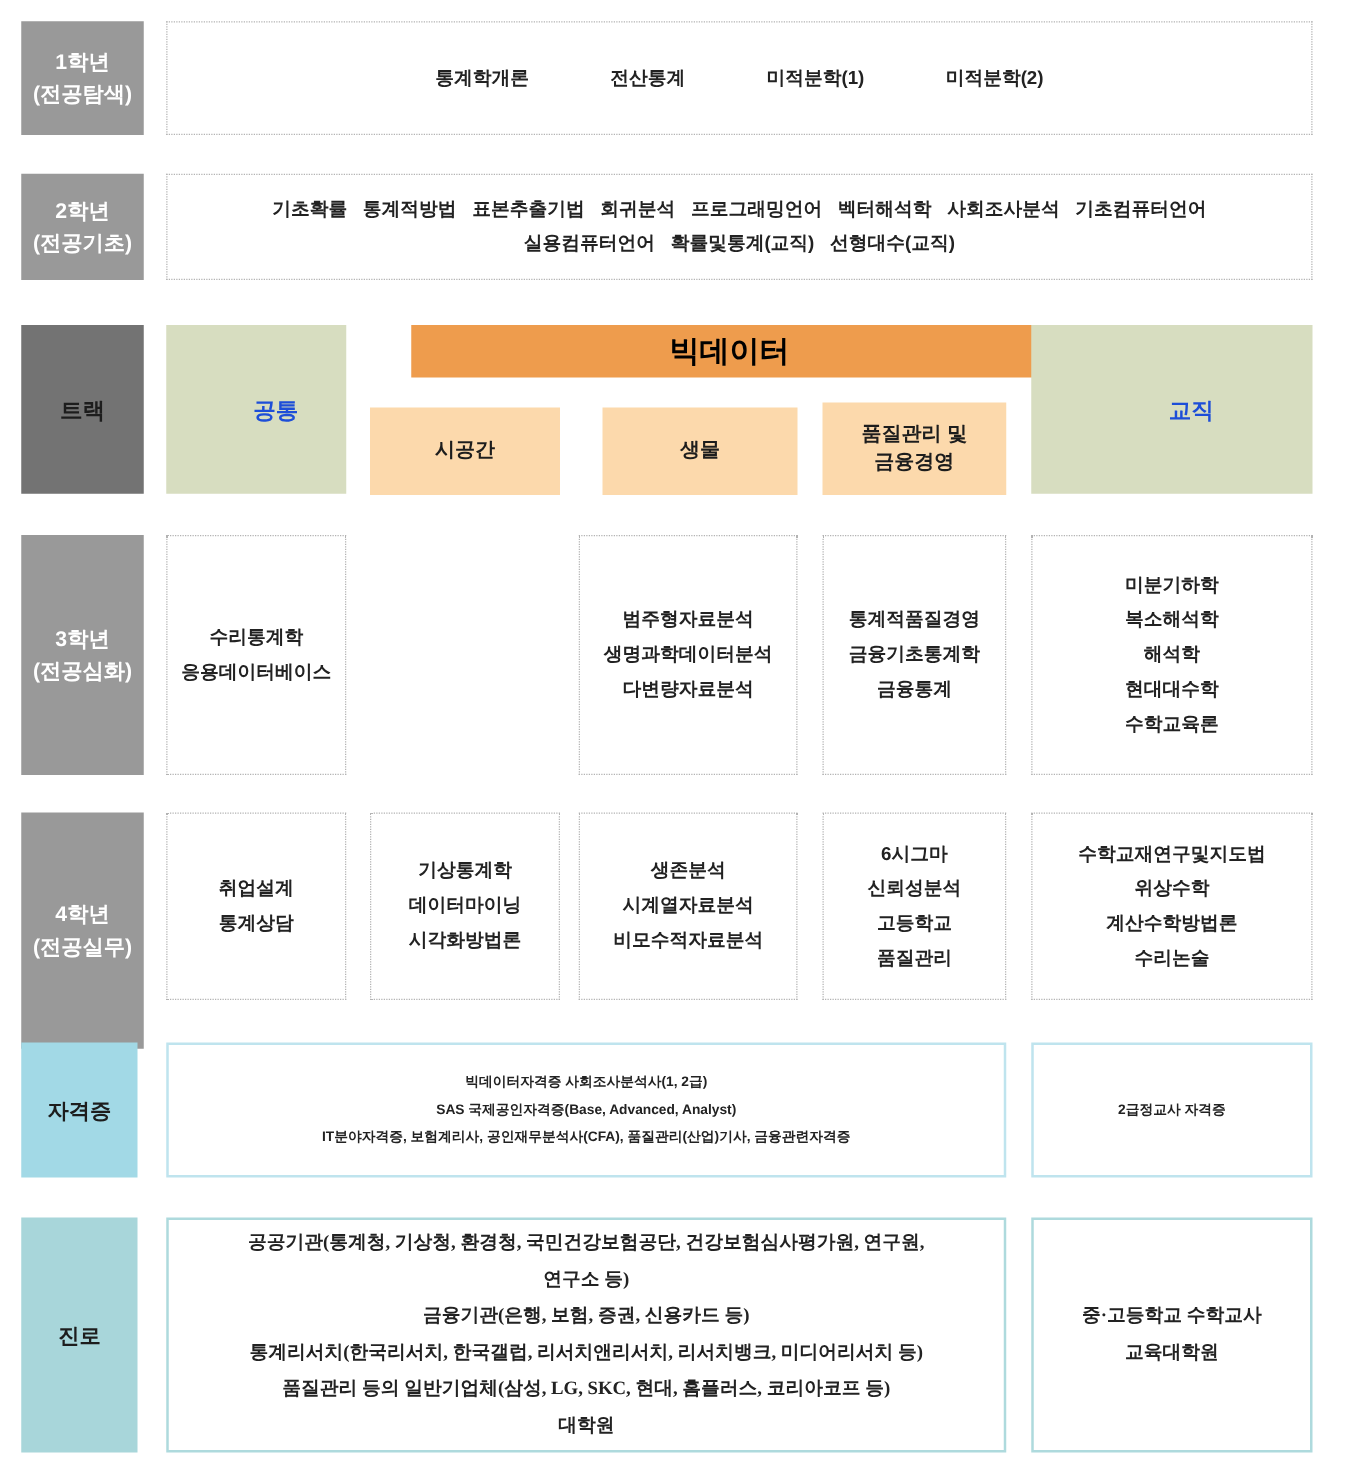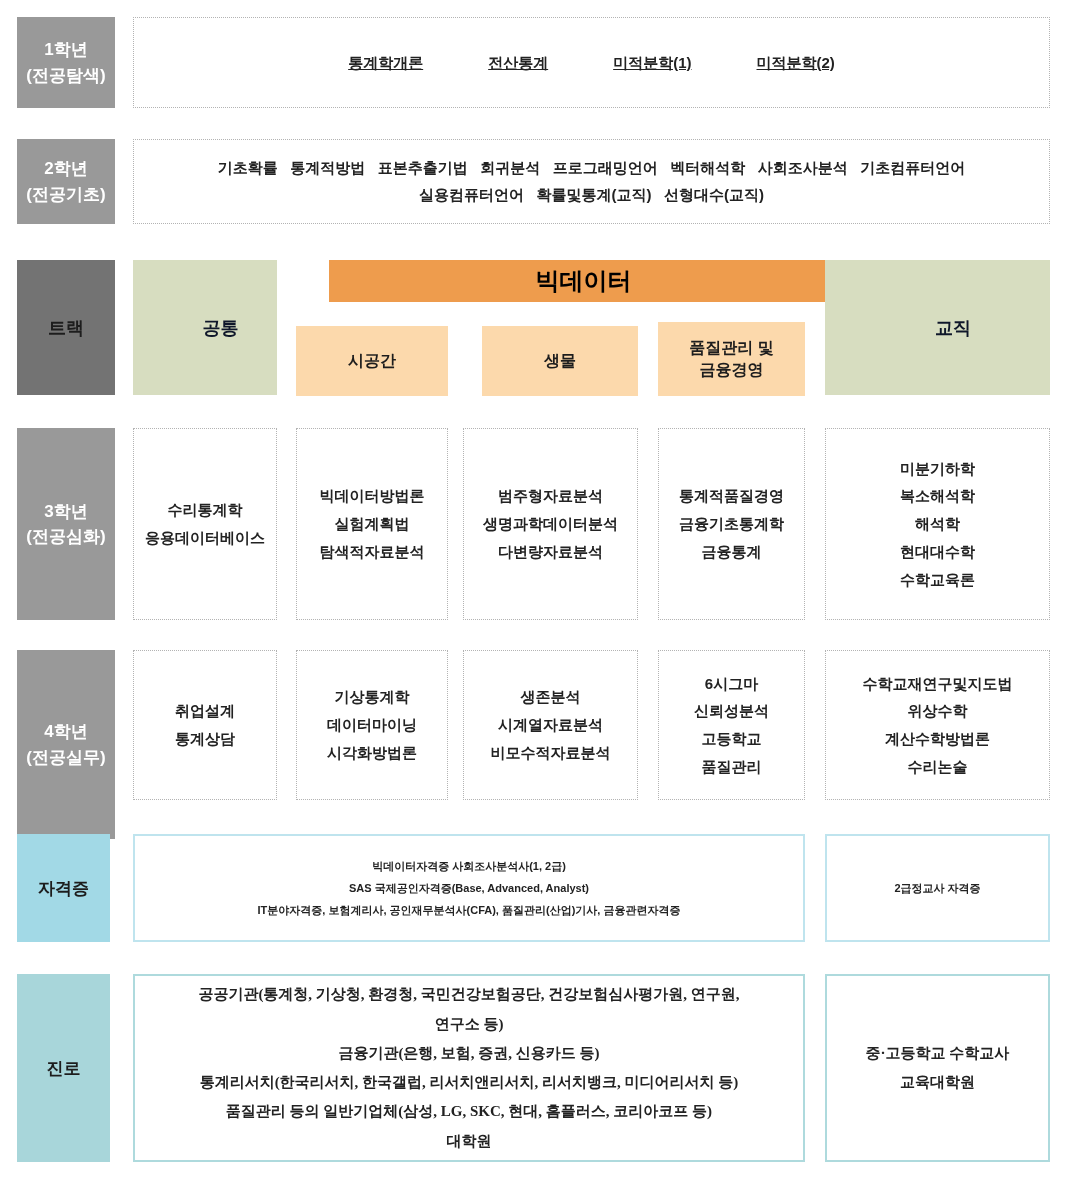--- a/index.html
+++ b/index.html
@@ -9,27 +9,27 @@
        text-align:center;box-sizing:border-box;font-weight:bold;}
   
   .lbl-gray{background:#999999;color:#ffffff;font-size:17px;line-height:1.5;white-space:pre-line;}
   .lbl-green{background:#737373;color:#1d1d1d;font-size:18px;}
   .lbl-blue{background:#a2d9e6;color:#1d1d1d;font-size:17px;}
   .lbl-teal{background:#a8d6da;color:#1d1d1d;font-size:17px;}
   
   .dotted{border:1px dotted #b3b3b3;background:#fff;font-size:15px;color:#222;
           line-height:1.85;white-space:pre-line;}
   
-  .sage{background:#d7ddc0;color:#0f172a;font-size:18px;padding-left:31px;}
+  .sage{background:#d7ddc0;color:#1d4ed8;font-size:18px;padding-left:31px;}
   .orange{background:#ee9c4d;color:#000000;font-size:24px;margin-left:33px;}
   .orange-light{background:#fcd9ac;color:#1d1d1d;font-size:16px;line-height:1.35;white-space:pre-line;}
   
   .solid-blue{border:2px solid #bfe4ee;background:#fff;font-size:11px;line-height:2.0;white-space:pre-line;}
   .solid-teal{border:2px solid #aedadd;background:#fff;font-size:15px;line-height:1.95;white-space:pre-line;font-family:Liberation Serif, serif;}
-  .spread{gap:65px;text-decoration:underline;}
+  .spread{gap:65px;}
   .spread span{white-space:nowrap;}
   .preline{white-space:pre;}
 </style>
 </head>
 <body>
 
 <div class="canvas">
 
   <div class="box lbl-gray" style="left:17px;top:17px;width:98px;height:91px;">1학년
 (전공탐색)</div>
@@ -53,23 +53,20 @@
   <div class="box orange-light" style="left:296px;top:326px;width:152px;height:70px;">시공간</div>
   <div class="box orange-light" style="left:482px;top:326px;width:156px;height:70px;">생물</div>
   <div class="box orange-light" style="left:658px;top:322px;width:147px;height:74px;">품질관리 및
 금융경영</div>
   <div class="box sage" style="left:825px;top:260px;width:225px;height:135px;">교직</div>
 
   <div class="box lbl-gray" style="left:17px;top:428px;width:98px;height:192px;">3학년
 (전공심화)</div>
   <div class="box dotted" style="left:133px;top:428px;width:144px;height:192px;">수리통계학
 응용데이터베이스</div>
-  <div class="box dotted" style="left:296px;top:428px;width:152px;height:192px;">빅데이터방법론
-실험계획법
-탐색적자료분석</div>
   <div class="box dotted" style="left:463px;top:428px;width:175px;height:192px;">범주형자료분석
 생명과학데이터분석
 다변량자료분석</div>
   <div class="box dotted" style="left:658px;top:428px;width:147px;height:192px;">통계적품질경영
 금융기초통계학
 금융통계</div>
   <div class="box dotted" style="left:825px;top:428px;width:225px;height:192px;">미분기하학
 복소해석학
 해석학
 현대대수학

